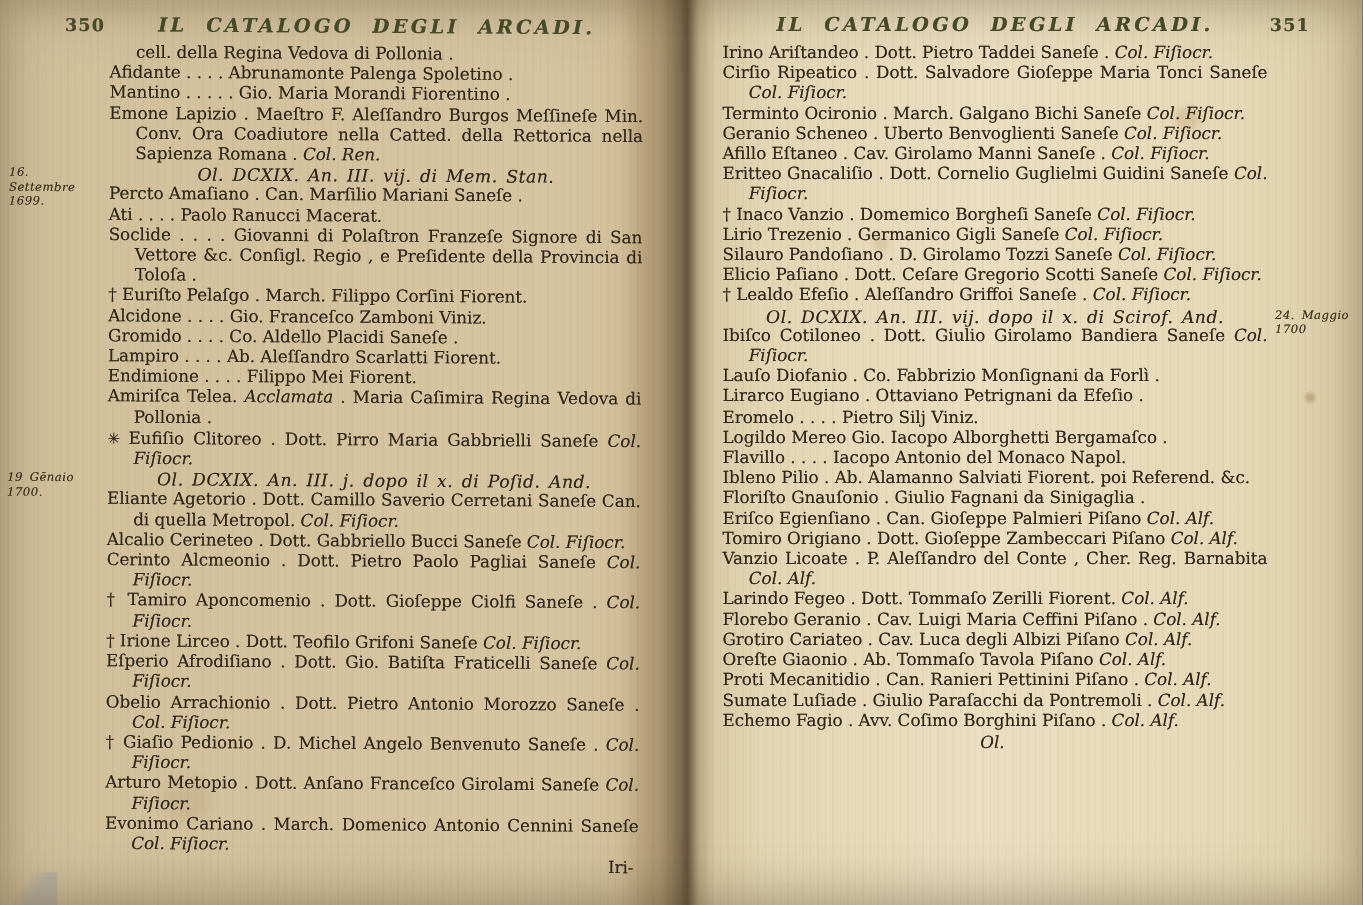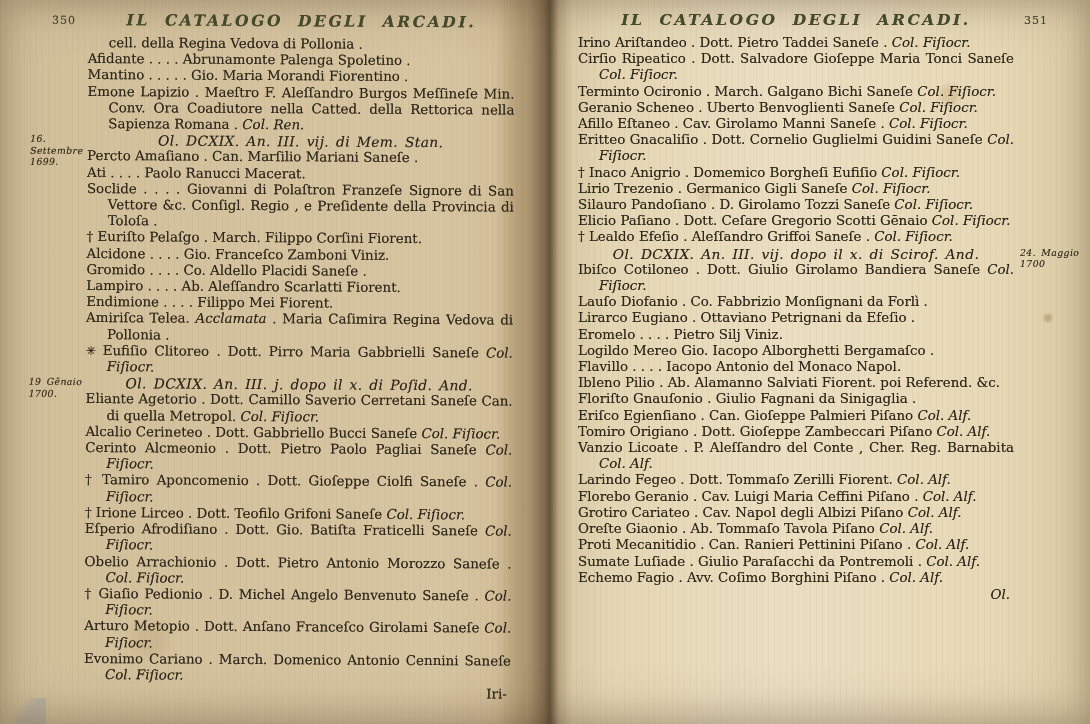--- a/index.html
+++ b/index.html
@@ -35,36 +35,36 @@
     background:linear-gradient(125deg, rgba(0,0,0,0) 38%, rgba(182,177,163,.85) 62%);
   }
   .page-block{position:absolute;top:12px;z-index:3;color:var(--ink,#2d2619);
     font-size:13.4px;line-height:16.2px;text-align:justify;
     text-shadow:0 0 .4px rgba(45,38,25,.55);}
   .page-block.left{left:88px;width:427px;transform:rotate(.35deg);transform-origin:left top;}
   .page-block.right{left:578px;width:436px;}
   .pg-header{position:relative;text-align:center;margin-bottom:3px;height:20px;}
   .pg-title{font-style:italic;font-weight:bold;font-size:15.5px;letter-spacing:2.6px;word-spacing:7px;
     color:var(--header-ink,#454d2c);white-space:nowrap;}
-  .pg-num{position:absolute;top:1px;font-weight:normal;font-size:11px;color:var(--header-ink,#454d2c);letter-spacing:1px;text-align:right;}
+  .pg-num{position:absolute;top:1px;font-weight:bold;font-size:14px;color:var(--header-ink,#454d2c);letter-spacing:1px;text-align:right;}
   .pg-num.nleft{left:-36px;}
   .pg-num.nright{right:-34px;}
   .line{position:relative;}
   .entry{padding-left:21px;text-indent:-21px;}
   .cont{padding-left:21px;}
   .heading{text-align:center;font-style:italic;font-size:13.8px;letter-spacing:.4px;word-spacing:2px;}
   .it{font-style:italic;}
   .mark{display:inline;}
   .mark.star{font-family:"DejaVu Sans",sans-serif;font-size:12px;}
   .margin-note{position:absolute;top:1px;font-style:italic;font-size:9.3px;line-height:11.5px;
     color:#38301d;text-align:left;text-indent:0;white-space:normal;}
-  .margin-note.left{left:-80px;width:72px;margin-left:23px;}
+  .margin-note.left{left:-80px;width:72px;}
   .margin-note.right{left:calc(100% + 6px);width:78px;}
   .catchword{text-align:right;padding-right:4px;margin-top:1px;}
-  .catchword.it{font-style:italic;}
+  .catchword.it{font-style:italic;text-align:center;}
 </style>
 </head>
 <body>
 
 <div class="spread" style="--paper-left: #d7c5a2; --paper-right: #e8dbba; --gutter: #6d573c; --ink: #2d2619; --header-ink: #454d2c;">
   <div class="gutter"></div>
 
   <div class="page-block left">
     <div class="pg-header">
       <span class="pg-num nleft">350</span>
@@ -106,40 +106,40 @@
       <span class="pg-title">IL CATALOGO DEGLI ARCADI.</span>
       <span class="pg-num nright">351</span>
     </div>
     <div>
         <div class="line entry"><span>Irino Ariſtandeo . Dott. Pietro Taddei Saneſe . </span><span class="it">Col. Fiſiocr.</span></div>
         <div class="line entry"><span>Cirſio Ripeatico . Dott. Salvadore Gioſeppe Maria Tonci Saneſe </span><span class="it">Col. Fiſiocr.</span></div>
         <div class="line entry"><span>Terminto Ocironio . March. Galgano Bichi Saneſe </span><span class="it">Col. Fiſiocr.</span></div>
         <div class="line entry"><span>Geranio Scheneo . Uberto Benvoglienti Saneſe </span><span class="it">Col. Fiſiocr.</span></div>
         <div class="line entry"><span>Afillo Eſtaneo . Cav. Girolamo Manni Saneſe . </span><span class="it">Col. Fiſiocr.</span></div>
         <div class="line entry"><span>Eritteo Gnacaliſio . Dott. Cornelio Guglielmi Guidini Saneſe </span><span class="it">Col. Fiſiocr.</span></div>
-        <div class="line entry"><span class="mark">† </span><span>Inaco Anigrio . Domemico Borgheſi Eufiſio </span><span class="it">Col. Fiſiocr.</span></div>
+        <div class="line entry"><span class="mark">† </span><span>Inaco Vanzio . Domemico Borgheſi Saneſe </span><span class="it">Col. Fiſiocr.</span></div>
         <div class="line entry"><span>Lirio Trezenio . Germanico Gigli Saneſe </span><span class="it">Col. Fiſiocr.</span></div>
         <div class="line entry"><span>Silauro Pandoſiano . D. Girolamo Tozzi Saneſe </span><span class="it">Col. Fiſiocr.</span></div>
-        <div class="line entry"><span>Elicio Paſiano . Dott. Ceſare Gregorio Scotti Gēnaio </span><span class="it">Col. Fiſiocr.</span></div>
+        <div class="line entry"><span>Elicio Paſiano . Dott. Ceſare Gregorio Scotti Saneſe </span><span class="it">Col. Fiſiocr.</span></div>
         <div class="line entry"><span class="mark">† </span><span>Lealdo Efeſio . Aleſſandro Griffoi Saneſe . </span><span class="it">Col. Fiſiocr.</span></div>
         <div class="line heading"><span class="margin-note right">24. Maggio 1700</span><span class="it">Ol. DCXIX. An. III. vij. dopo il x. di Scirof. And.</span></div>
         <div class="line entry"><span>Ibiſco Cotiloneo . Dott. Giulio Girolamo Bandiera Saneſe </span><span class="it">Col. Fiſiocr.</span></div>
         <div class="line entry"><span>Lauſo Diofanio . Co. Fabbrizio Monſignani da Forlì .</span></div>
         <div class="line entry"><span>Lirarco Eugiano . Ottaviano Petrignani da Efeſio .</span></div>
         <div class="line entry"><span>Eromelo . . . . Pietro Silj Viniz.</span></div>
         <div class="line entry"><span>Logildo Mereo Gio. Iacopo Alborghetti Bergamaſco .</span></div>
         <div class="line entry"><span>Flavillo . . . . Iacopo Antonio del Monaco Napol.</span></div>
         <div class="line entry"><span>Ibleno Pilio . Ab. Alamanno Salviati Fiorent. poi Referend. &amp;c.</span></div>
         <div class="line entry"><span>Floriſto Gnauſonio . Giulio Fagnani da Sinigaglia .</span></div>
         <div class="line entry"><span>Eriſco Egienſiano . Can. Gioſeppe Palmieri Piſano </span><span class="it">Col. Alf.</span></div>
         <div class="line entry"><span>Tomiro Origiano . Dott. Gioſeppe Zambeccari Piſano </span><span class="it">Col. Alf.</span></div>
         <div class="line entry"><span>Vanzio Licoate . P. Aleſſandro del Conte , Cher. Reg. Barnabita </span><span class="it">Col. Alf.</span></div>
         <div class="line entry"><span>Larindo Fegeo . Dott. Tommaſo Zerilli Fiorent. </span><span class="it">Col. Alf.</span></div>
         <div class="line entry"><span>Florebo Geranio . Cav. Luigi Maria Ceffini Piſano . </span><span class="it">Col. Alf.</span></div>
-        <div class="line entry"><span>Grotiro Cariateo . Cav. Napol degli Albizi Piſano </span><span class="it">Col. Alf.</span></div>
+        <div class="line entry"><span>Grotiro Cariateo . Cav. Luca degli Albizi Piſano </span><span class="it">Col. Alf.</span></div>
         <div class="line entry"><span>Oreſte Giaonio . Ab. Tommaſo Tavola Piſano </span><span class="it">Col. Alf.</span></div>
         <div class="line entry"><span>Proti Mecanitidio . Can. Ranieri Pettinini Piſano . </span><span class="it">Col. Alf.</span></div>
         <div class="line entry"><span>Sumate Luſiade . Giulio Paraſacchi da Pontremoli . </span><span class="it">Col. Alf.</span></div>
         <div class="line entry"><span>Echemo Fagio . Avv. Coſimo Borghini Piſano . </span><span class="it">Col. Alf.</span></div>
       </div>
     <div class="catchword it">Ol.</div>
   </div>
 
   <div class="corner-bl"></div>
   <div class="vignette"></div>

